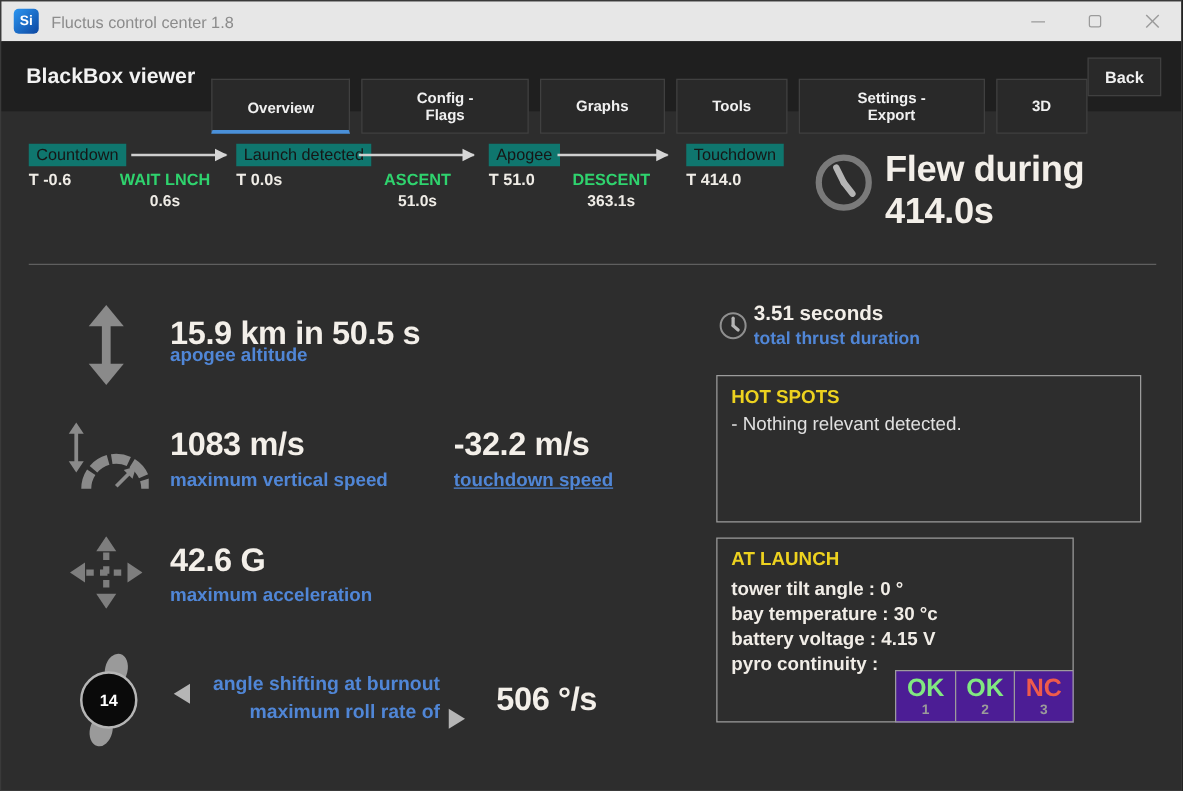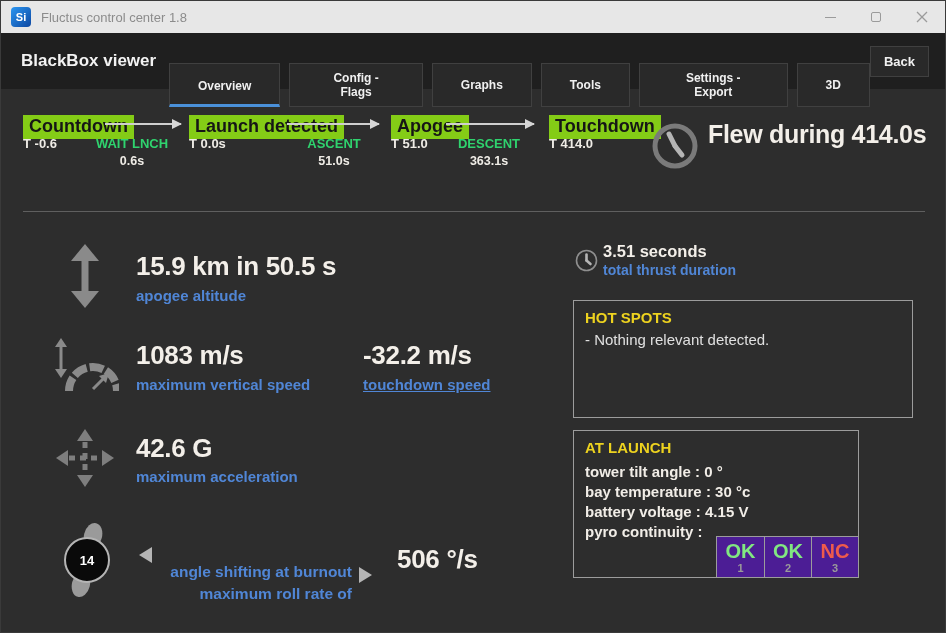--- a/index.html
+++ b/index.html
@@ -22,27 +22,27 @@
   .tabs { display:flex; gap:9px; }
   .tab { background:#292929; border:1px solid #404040; color:#f0f0f0; font-family:"Liberation Sans", sans-serif; font-size:12px; font-weight:bold; padding:7px 28px; cursor:pointer;margin-top:48px; }
   .tab.active { border-bottom:3px solid #4a90d9; padding-bottom:4px; }
   .back-btn { margin-left:auto; margin-right:16px; background:#292929; border:1px solid #404040; color:#f0f0f0; font-family:"Liberation Sans", sans-serif; font-size:13px; font-weight:bold; padding:7px 13px; cursor:pointer; }
 
   
   .stage { position:absolute; top:88px; left:0; width:946px; height:545px; }
   .abs { position:absolute; }
 
   
-  .chip { background:#84cc16; color:#161616; font-size:18px; font-weight:bold; padding:1px 6px 2px; display:inline-block; }
+  .chip { background:#0f766e; color:#161616; font-size:13px; font-weight:normal; padding:1px 6px 2px; display:inline-block; }
   .tl-time { font-size:13px; font-weight:bold; color:#efece6; }
   .tl-phase { font-size:13px; font-weight:bold; color:#2fd36e; text-align:center; }
   .tl-dur { font-size:12.5px; font-weight:bold; color:#efece6; text-align:center; }
   .tl-arrow { height:2px; background:#cfcfcf; }
   .tl-arrow::after { content:""; position:absolute; right:-1px; top:-4px; border-left:10px solid #d6d6d6; border-top:5px solid transparent; border-bottom:5px solid transparent; }
-  .flew-title { font-size:25px; font-weight:bold; color:#f3efe9; letter-spacing:-0.3px; }
+  .flew-title { font-size:29px; font-weight:bold; color:#f3efe9; letter-spacing:-0.3px; }
   .flew-date { font-size:16.5px; font-weight:bold; color:#5086d6; }
   .separator { height:1px; background:#5f5f5f; }
 
   
   .stat-value { font-size:26px; font-weight:bold; color:#f3efe9; letter-spacing:-0.3px; white-space:nowrap; }
   .stat-label { font-size:15px; font-weight:bold; color:#5086d6; white-space:nowrap; }
   .roll-lines { width:196px; text-align:right; font-size:15.5px; font-weight:bold; color:#5086d6; line-height:22px; }
   .tri-left { width:0; height:0; border-top:8px solid transparent; border-bottom:8px solid transparent; border-right:13px solid #b5b5b5; }
   .tri-right { width:0; height:0; border-top:8px solid transparent; border-bottom:8px solid transparent; border-left:13px solid #b5b5b5; }
 
@@ -128,21 +128,21 @@
     <div class="flew-title abs" style="left:707px; top:31px;">Flew during 414.0s</div>
 
     <div class="separator abs" style="left:22px; top:122px; width:902px;"></div>
 
     <svg class="abs" style="left:60px; top:155px;" width="48" height="64" viewBox="0 0 48 64">
       <line x1="24" y1="13" x2="24" y2="51" stroke="#8a8a8a" stroke-width="7"></line>
       <polygon points="24,0 10,17 38,17" fill="#8a8a8a"></polygon>
       <polygon points="24,64 10,47 38,47" fill="#8a8a8a"></polygon>
     </svg>
     <div class="stat-value abs" style="left:135px; top:162px;">15.9 km in 50.5 s</div>
-    <div class="stat-label abs" style="left:135px; top:198px;text-align:right;">apogee altitude</div>
+    <div class="stat-label abs" style="left:135px; top:187px;text-align:right;">apogee altitude</div>
 
     <svg class="abs" style="left:50px; top:248px;" width="68" height="58" viewBox="0 0 68 58">
       <line x1="10" y1="9" x2="10" y2="33" stroke="#8a8a8a" stroke-width="3"></line>
       <polygon points="10,1 4,10 16,10" fill="#8a8a8a"></polygon>
       <polygon points="10,41 4,32 16,32" fill="#8a8a8a"></polygon>
       <path d="M 18 54 A 24 24 0 0 1 66 54" fill="none" stroke="#8a8a8a" stroke-width="8" stroke-dasharray="14 3"></path>
       <line x1="42" y1="52" x2="54" y2="40" stroke="#8a8a8a" stroke-width="3"></line>
       <polygon points="58,36 48,39 55,46" fill="#8a8a8a"></polygon>
     </svg>
     <div class="stat-value abs" style="left:135px; top:251px;">1083 m/s</div>
@@ -163,21 +163,21 @@
 
     <svg class="abs" style="left:58px; top:432px;" width="56" height="78" viewBox="0 0 56 78">
       <g transform="rotate(14 28 39)">
         <ellipse cx="28" cy="14" rx="9" ry="13" fill="#9a9a9a"></ellipse>
         <ellipse cx="28" cy="64" rx="9" ry="13" fill="#9a9a9a"></ellipse>
       </g>
       <circle cx="28" cy="39" r="22" fill="#0a0a0a" stroke="#b5b5b5" stroke-width="2"></circle>
       <text x="28" y="44" text-anchor="middle" font-size="13" font-weight="bold" fill="#ffffff" font-family="Liberation Sans, sans-serif">14</text>
     </svg>
     <div class="tri-left abs" style="left:138px; top:458px;"></div>
-    <div class="roll-lines abs" style="left:155px; top:472px;">
+    <div class="roll-lines abs" style="left:155px; top:448px;">
       <div>angle shifting at burnout</div>
       <div>maximum roll rate of</div>
     </div>
     <div class="tri-right abs" style="left:358px; top:478px;"></div>
     <div class="stat-value abs" style="left:396px; top:455px;">506 °/s</div>
 
     <svg class="abs" style="left:574px; top:160px;" width="23" height="23" viewBox="0 0 23 23">
       <circle cx="11.5" cy="11.5" r="10" fill="none" stroke="#8f8f8f" stroke-width="1.6"></circle>
       <line x1="11.5" y1="11.5" x2="11.5" y2="5.5" stroke="#b5b5b5" stroke-width="2.6" stroke-linecap="round"></line>
       <line x1="11.5" y1="11.5" x2="15.5" y2="15" stroke="#b5b5b5" stroke-width="2.6" stroke-linecap="round"></line>

